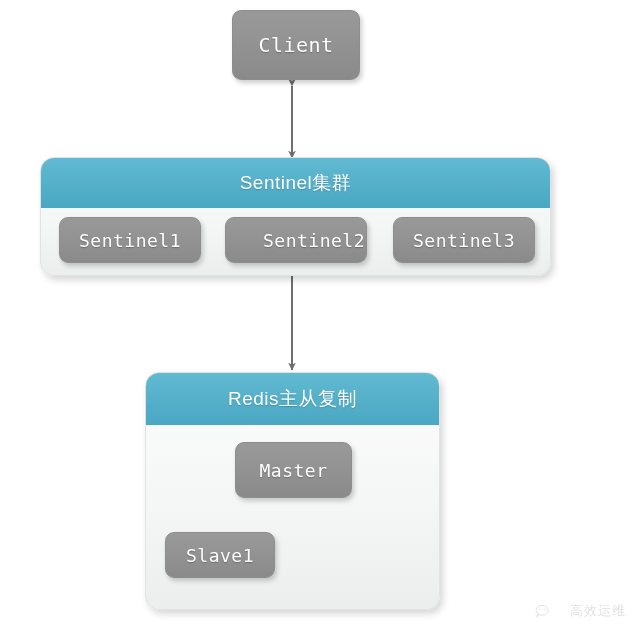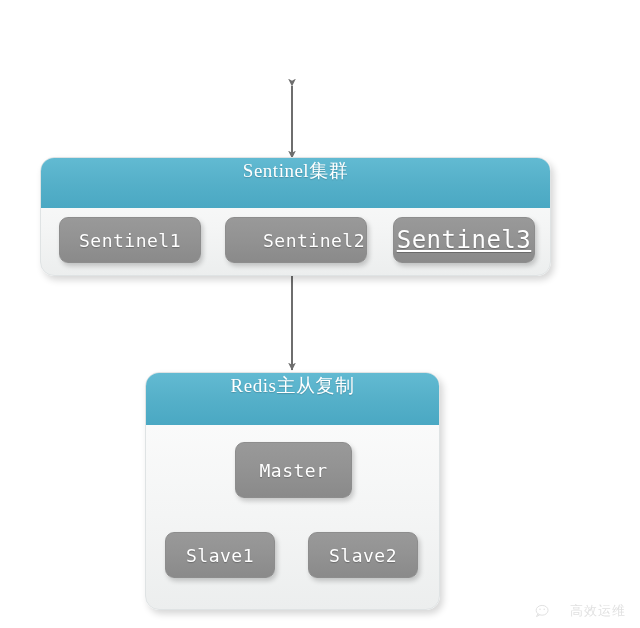--- a/index.html
+++ b/index.html
@@ -48,23 +48,23 @@
     border: 1px solid #dfe3e4;
     box-shadow: 3px 4px 7px rgba(0,0,0,0.16);
     overflow: hidden;
   }
   .group-header {
     box-sizing: border-box;
     width: 100%;
     background: linear-gradient(180deg, #62bad2 0%, #55b0c9 50%, #4aa8c3 100%);
     color: #ffffff;
     display: flex;
-    align-items: flex-start;
+    align-items: center;
     justify-content: center;
-    font-family: Liberation Serif, serif;
+    font-family: Liberation Sans, sans-serif;
     letter-spacing: 0.5px;
     text-shadow: 0 1px 1px rgba(0,0,0,0.18);
     user-select: none;
   }
   .group-body {
     position: relative;
     width: 100%;
   }
 
   
@@ -112,51 +112,51 @@
 
     <line x1="292" y1="86" x2="292" y2="158" stroke="#6e6e6e" stroke-width="2" marker-start="url(#ah)" marker-end="url(#ah)"></line>
 
     <line x1="292" y1="276" x2="292" y2="370" stroke="#6e6e6e" stroke-width="2" marker-start="url(#ah)" marker-end="url(#ah)"></line>
 
     <line x1="283" y1="493" x2="219" y2="540" stroke="#6e6e6e" stroke-width="2" marker-start="url(#ah)" marker-end="url(#ah)"></line>
 
     <line x1="301" y1="493" x2="362" y2="540" stroke="#6e6e6e" stroke-width="2" marker-start="url(#ah)" marker-end="url(#ah)"></line>
   </svg>
 
+  <div class="node" style="left:232px; top:10px; width:128px; height:70px; font-size:20px;">
+    <span>Client</span>
+  </div>
 
   <div class="group" style="left:40px; top:157px; width:511px; height:119px;">
     <div class="group-header" style="height:50px; font-size:19px;">
       <span>Sentinel集群</span>
     </div>
     <div class="group-body" style="height:60px;">
       <div class="node" style="left:18px; top:9px; width:142px; height:46px; font-size:18px;">
         <span>Sentinel1</span>
       </div>
       <div class="node" style="left:184px; top:9px; width:142px; height:46px; font-size:18px;padding-left:36px;">
         <span>Sentinel2</span>
       </div>
-      <div class="node" style="left:352px; top:9px; width:142px; height:46px; font-size:24px;text-decoration:underline;">
+      <div class="node" style="left:352px; top:9px; width:142px; height:46px; font-size:18px;">
         <span>Sentinel3</span>
       </div>
     </div>
   </div>
 
   <div class="group" style="left:145px; top:372px; width:295px; height:238px;">
     <div class="group-header" style="height:52px; font-size:19px;">
       <span>Redis主从复制</span>
     </div>
     <div class="group-body" style="height:186px;">
       <div class="node" style="left:89px; top:17px; width:117px; height:56px; font-size:18px;">
         <span>Master</span>
       </div>
       <div class="node" style="left:19px; top:107px; width:110px; height:46px; font-size:18px;text-align:right;">
         <span>Slave1</span>
-      </div>
-      <div class="node" style="left:162px; top:107px; width:110px; height:46px; font-size:18px;">
-        <span>Slave2</span>
       </div>
     </div>
   </div>
 
   <div class="watermark">
     <svg class="watermark-mark" viewBox="0 0 24 20">
       <ellipse cx="10" cy="9" rx="8.5" ry="7" fill="none" stroke="#9a9a9a" stroke-width="1.4"></ellipse>
       <path d="M4 14 L2 18 L6.5 15.6" fill="none" stroke="#9a9a9a" stroke-width="1.4"></path>
       <circle cx="7" cy="7.5" r="1.1" fill="#9a9a9a"></circle>
       <circle cx="13" cy="7.5" r="1.1" fill="#9a9a9a"></circle>

